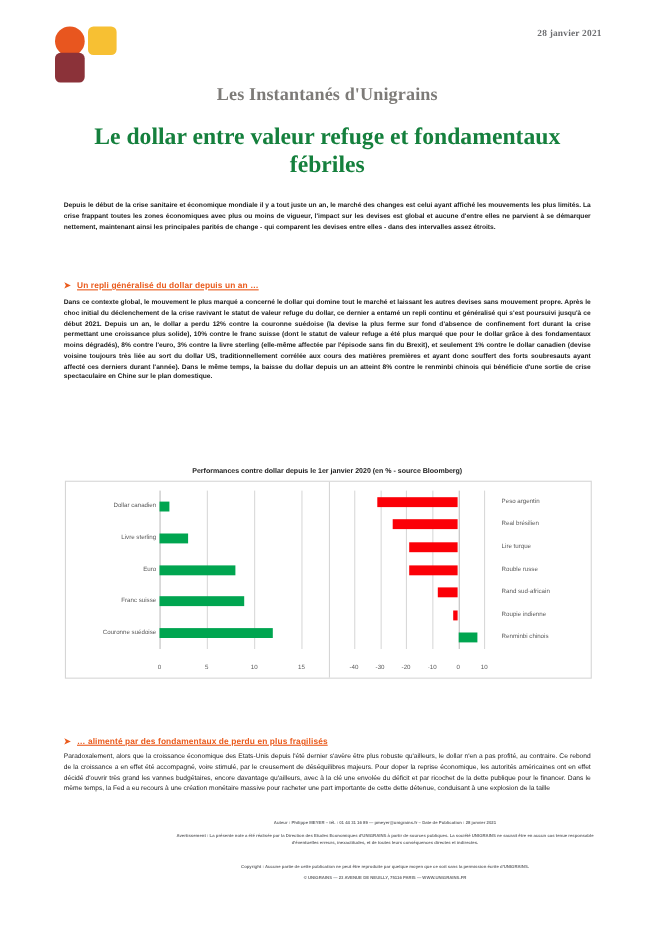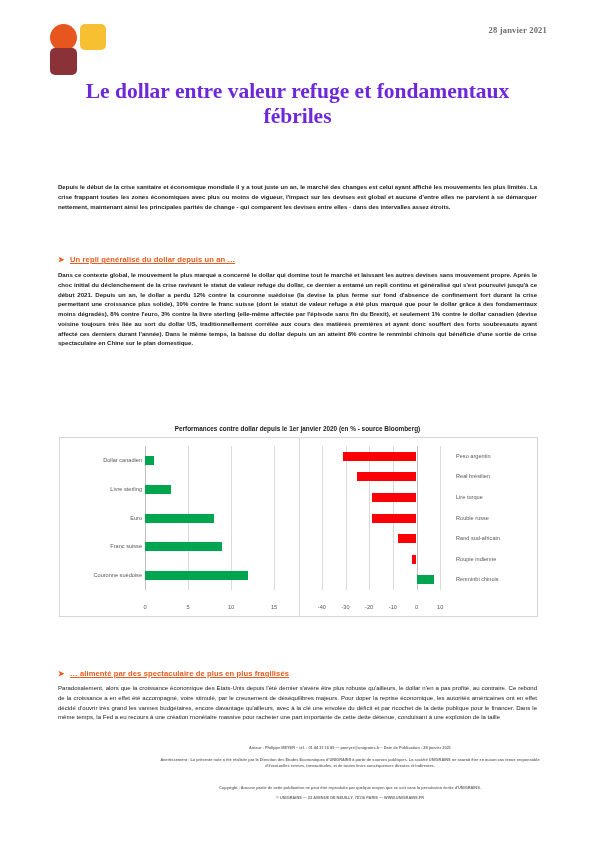--- a/index.html
+++ b/index.html
@@ -30,22 +30,22 @@
   }
 
   .title-block { position:absolute; left:0; right:0; top:77px; text-align:center; }
   .kicker {
     font-family:"Liberation Serif", serif;
     font-size:16.5px; font-weight:bold; color:#7d7b78;
     letter-spacing:0.1px; line-height:1.15;
   }
   .main-title {
     font-family:"Liberation Serif", serif;
-    font-size:21.5px; font-weight:bold; color:#6d28d9;
-    line-height:1.18; margin-top:2px;
+    font-size:21.5px; font-weight:bold; color:#15803d;
+    line-height:1.18; margin-top:16px;
     padding:0 82px;
   }
 
   
   .body-text {
     position:absolute; left:58px; width:479px;
     font-size:6.05px; line-height:1.62;
     text-align:justify; color:#1a1a1a;
   }
   .body-text.b { font-weight:bold; }
@@ -136,20 +136,21 @@
 
   <div class="logo-top">
     <div class="logo-circle"></div>
     <div class="logo-square-yellow"></div>
     <div class="logo-square-red"></div>
   </div>
 
   <div class="date-top">28 janvier 2021</div>
 
   <div class="title-block">
+    <div class="kicker">Les Instantanés d'Unigrains</div>
     <div class="main-title">Le dollar entre valeur refuge et fondamentaux fébriles</div>
   </div>
 
   <div class="body-text b p1">Depuis le début de la crise sanitaire et économique mondiale il y a tout juste un an, le marché des changes est celui ayant affiché les mouvements les plus limités. La crise frappant toutes les zones économiques avec plus ou moins de vigueur, l'impact sur les devises est global et aucune d'entre elles ne parvient à se démarquer nettement, maintenant ainsi les principales parités de change - qui comparent les devises entre elles - dans des intervalles assez étroits.</div>
 
   <div class="section-head sh1">
     <span class="arrow">➤</span><span>Un repli généralisé du dollar depuis un an …</span>
   </div>
   <div class="body-text b p2">Dans ce contexte global, le mouvement le plus marqué a concerné le dollar qui domine tout le marché et laissant les autres devises sans mouvement propre. Après le choc initial du déclenchement de la crise ravivant le statut de valeur refuge du dollar, ce dernier a entamé un repli continu et généralisé qui s'est poursuivi jusqu'à ce début 2021. Depuis un an, le dollar a perdu 12% contre la couronne suédoise (la devise la plus ferme sur fond d'absence de confinement fort durant la crise permettant une croissance plus solide), 10% contre le franc suisse (dont le statut de valeur refuge a été plus marqué que pour le dollar grâce à des fondamentaux moins dégradés), 8% contre l'euro, 3% contre la livre sterling (elle-même affectée par l'épisode sans fin du Brexit), et seulement 1% contre le dollar canadien (devise voisine toujours très liée au sort du dollar US, traditionnellement corrélée aux cours des matières premières et ayant donc souffert des forts soubresauts ayant affecté ces derniers durant l'année). Dans le même temps, la baisse du dollar depuis un an atteint 8% contre le renminbi chinois qui bénéficie d'une sortie de crise spectaculaire en Chine sur le plan domestique.</div>
 
@@ -227,21 +228,21 @@
         <div class="cat-label" style="top: 34.3571px; left: 156px; text-align: left;">Real brésilien</div>
         <div class="cat-label" style="top: 54.9286px; left: 156px; text-align: left;">Lire turque</div>
         <div class="cat-label" style="top: 75.5px; left: 156px; text-align: left;">Rouble russe</div>
         <div class="cat-label" style="top: 96.0714px; left: 156px; text-align: left;">Rand sud-africain</div>
         <div class="cat-label" style="top: 116.643px; left: 156px; text-align: left;">Roupie indienne</div>
         <div class="cat-label" style="top: 137.214px; left: 156px; text-align: left;">Renminbi chinois</div>
       </div>
   </div>
 
   <div class="section-head sh2">
-    <span class="arrow">➤</span><span>… alimenté par des spectaculaire de plus en plus fragilisés</span>
+    <span class="arrow">➤</span><span>… alimenté par des fondamentaux de perdu en plus fragilisés</span>
   </div>
   <div class="body-text p3">Paradoxalement, alors que la croissance économique des Etats-Unis depuis l'été dernier s'avère être plus robuste qu'ailleurs, le dollar n'en a pas profité, au contraire. Ce rebond de la croissance a en effet été accompagné, voire stimulé, par le creusement de déséquilibres majeurs. Pour doper la reprise économique, les autorités américaines ont en effet décidé d'ouvrir très grand les vannes budgétaires, encore davantage qu'ailleurs, avec à la clé une envolée du déficit et par ricochet de la dette publique pour le financer. Dans le même temps, la Fed a eu recours à une création monétaire massive pour racheter une part importante de cette dette détenue, conduisant à une explosion de la taille</div>
 
 
   <div class="footer-text ft1">Auteur : Philippe MEYER – tél. : 01 44 31 16 89 — pmeyer@unigrains.fr – Date de Publication : 28 janvier 2021</div>
   <div class="footer-text ft2">Avertissement : La présente note a été réalisée par la Direction des Etudes Economiques d'UNIGRAINS à partir de sources publiques. La société UNIGRAINS ne saurait être en aucun cas tenue responsable d'éventuelles erreurs, inexactitudes, et de toutes leurs conséquences directes et indirectes.</div>
   <div class="footer-text ft3">Copyright : Aucune partie de cette publication ne peut être reproduite par quelque moyen que ce soit sans la permission écrite d'UNIGRAINS.</div>
   <div class="footer-text ft4">© UNIGRAINS — 23 AVENUE DE NEUILLY, 75116 PARIS — WWW.UNIGRAINS.FR</div>
 
 </div>

